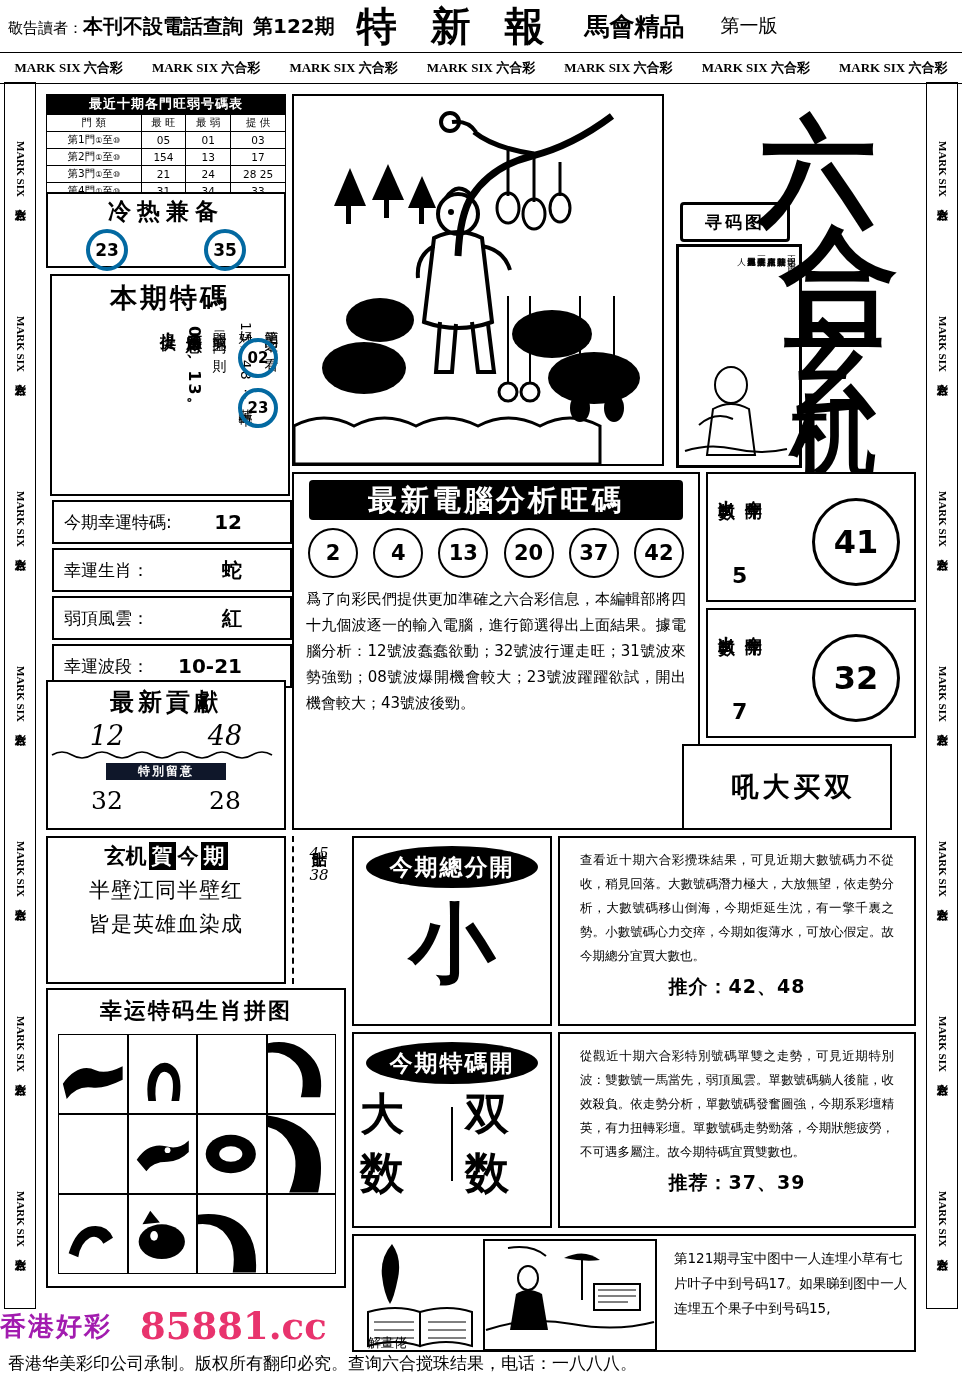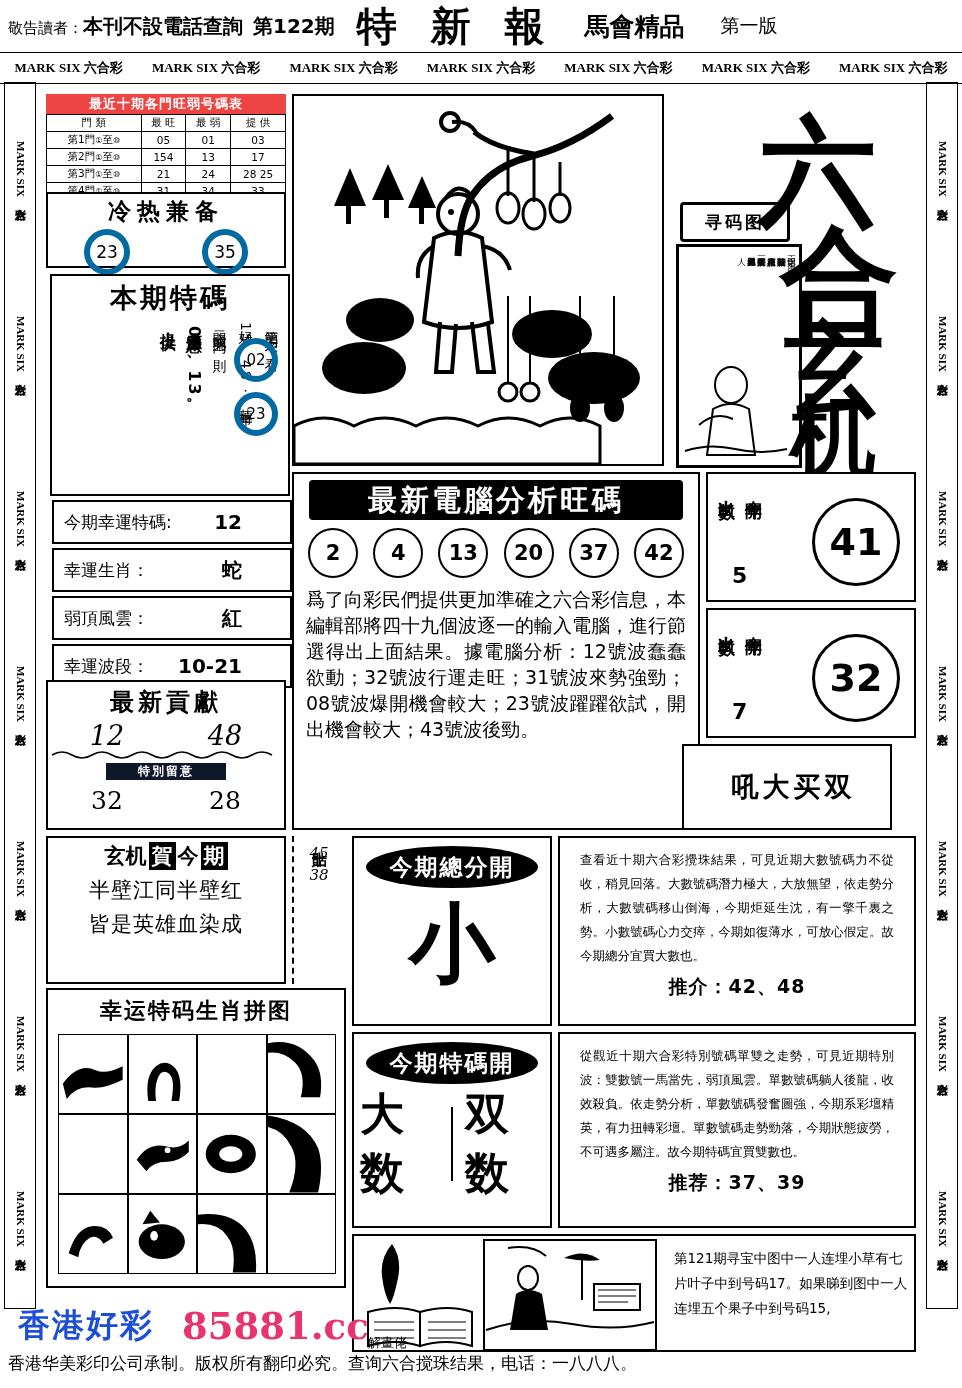--- a/index.html
+++ b/index.html
@@ -20,29 +20,29 @@
   .rail{position:absolute;top:82px;width:30px;height:1225px;display:flex;flex-direction:column;align-items:center;justify-content:space-around;border:1px solid #000;}
   .rail.left{left:4px;}
   .rail.right{right:4px;}
   .rail span{writing-mode:vertical-rl;font-size:11px;font-weight:bold;font-family:"Liberation Serif",serif;white-space:nowrap;}
   
   .frame{position:absolute;left:40px;top:88px;width:882px;height:1215px;}
   .box{position:absolute;border:2px solid #000;box-sizing:border-box;background:#fff;}
   
   .tbl{position:absolute;left:6px;top:6px;width:240px;}
   .tbl table{border-collapse:collapse;width:240px;font-size:10px;}
-  .tbl caption{font-size:13px;font-weight:bold;background:#ef4444;color:#fff;padding:1px 0;letter-spacing:1px;}
+  .tbl caption{font-size:13px;font-weight:bold;background:#000000;color:#fff;padding:1px 0;letter-spacing:1px;}
   .tbl td,.tbl th{border:1px solid #000;text-align:center;padding:1px 0;font-size:10.5px;}
   .tbl th{font-weight:normal;}
   .sym{font-size:8px;}
   
   .lr{position:absolute;left:6px;top:104px;width:240px;height:76px;}
   .lr .t{font-size:23px;font-weight:bold;text-align:center;letter-spacing:6px;font-family:"DejaVu Serif",serif;margin-top:2px;}
   .lr .nums{display:flex;justify-content:space-around;margin-top:2px;}
-  .circ{display:inline-flex;align-items:center;justify-content:center;border:6px solid #0369a1;border-radius:50%;font-weight:normal;}
+  .circ{display:inline-flex;align-items:center;justify-content:center;border:4px solid #0369a1;border-radius:50%;font-weight:bold;}
   .c34{width:34px;height:34px;font-size:17px;}
   
   .bq{position:absolute;left:10px;top:186px;width:240px;height:222px;}
   .bq .hd{font-size:27px;font-weight:bold;text-align:center;font-family:"DejaVu Serif",serif;margin-top:4px;letter-spacing:3px;}
   .vcols{display:flex;justify-content:flex-end;gap:6px;padding:4px 6px 0 6px;height:168px;}
   .vcol{writing-mode:vertical-rl;font-size:14px;line-height:20px;letter-spacing:2px;text-align:left;}
   .vcol.big{font-size:16px;font-weight:bold;}
   .prov{writing-mode:vertical-rl;font-size:16px;font-weight:bold;letter-spacing:2px;}
   .provnums{position:absolute;right:10px;top:62px;display:flex;flex-direction:column;gap:10px;}
   .c30{width:32px;height:32px;font-size:15px;}
@@ -76,28 +76,28 @@
   
   .ill{position:absolute;left:252px;top:6px;width:372px;height:372px;}
   
   .rt{position:absolute;left:630px;top:6px;width:246px;height:372px;border:none;}
   .rt .cn{position:absolute;font-family:"DejaVu Serif","Liberation Serif",serif;font-weight:bold;}
   
   .an{position:absolute;left:252px;top:384px;width:408px;height:358px;}
   .an .hd{margin:6px auto 0;width:374px;height:40px;background:#000;color:#fff;font-size:29px;font-weight:bold;text-align:center;line-height:40px;letter-spacing:3px;border-radius:4px;font-family:"DejaVu Serif",serif;}
   .an .balls{display:flex;justify-content:space-between;padding:8px 14px 0;}
   .ball{width:46px;height:46px;border:2px solid #000;border-radius:50%;display:flex;align-items:center;justify-content:center;font-size:21px;font-weight:bold;}
-  .an .txt{font-size:19px;line-height:26px;padding:8px 12px 0 12px;text-align:justify;}
+  .an .txt{font-size:15px;line-height:26px;padding:8px 12px 0 12px;text-align:justify;}
   
   .st{position:absolute;left:666px;top:384px;width:210px;height:130px;}
   .st2{position:absolute;left:666px;top:520px;width:210px;height:130px;}
   .st .lbl,.st2 .lbl{position:absolute;left:8px;top:12px;display:flex;gap:4px;}
   .st .lbl span,.st2 .lbl span{writing-mode:vertical-rl;font-size:17px;font-weight:bold;letter-spacing:2px;}
   .st .cnt,.st2 .cnt{position:absolute;left:24px;bottom:12px;font-size:22px;font-weight:bold;}
-  .bigc{position:absolute;right:14px;top:24px;width:82px;height:82px;border:3px solid #000;border-radius:50%;display:flex;align-items:center;justify-content:center;font-size:38px;font-weight:bold;}
+  .bigc{position:absolute;right:14px;top:24px;width:82px;height:82px;border:3px solid #000;border-radius:50%;display:flex;align-items:center;justify-content:center;font-size:32px;font-weight:bold;}
   
   .hd4{position:absolute;left:642px;top:656px;width:210px;height:86px;display:flex;align-items:center;justify-content:center;font-size:27px;font-weight:bold;letter-spacing:4px;font-family:"DejaVu Serif",serif;padding-left:13px;}
   
   .fk{position:absolute;left:312px;top:748px;width:200px;height:190px;}
   .ellip{width:172px;height:42px;background:#000;color:#fff;border-radius:50%;margin:8px auto 0;text-align:center;line-height:42px;font-size:23px;font-weight:bold;letter-spacing:2px;font-family:"DejaVu Serif",serif;}
   .fk .big{text-align:center;font-size:86px;font-weight:bold;font-family:"DejaVu Serif",serif;line-height:110px;}
   .fk2{position:absolute;left:312px;top:944px;width:200px;height:196px;}
   .fk2 .two{display:flex;align-items:center;justify-content:center;height:120px;}
   .fk2 .two span{font-size:44px;font-weight:bold;font-family:"DejaVu Serif",serif;padding:0 6px;}
   .fk2 .two .sep{width:2px;height:74px;background:#000;margin:0 6px;padding:0;}
@@ -105,21 +105,21 @@
   .pb{position:absolute;left:518px;top:748px;width:358px;height:190px;}
   .pb2{position:absolute;left:518px;top:944px;width:358px;height:196px;}
   .pb .p,.pb2 .p{font-size:12.5px;line-height:24px;padding:10px 20px 0;text-align:justify;}
   .rec{text-align:center;font-size:19px;font-weight:bold;margin-top:6px;letter-spacing:1px;}
   
   .br{position:absolute;left:312px;top:1146px;width:564px;height:118px;}
   .br .txt{position:absolute;left:320px;top:10px;width:234px;font-size:13.5px;line-height:25px;}
   .br .cap{position:absolute;left:14px;bottom:-2px;font-size:13px;}
   
   .wm{position:absolute;left:0;top:1300px;width:962px;height:52px;display:flex;align-items:center;}
-  .wm .hk{font-size:32px;font-weight:bold;color:#1d4ed8;margin-left:18px;letter-spacing:2px;font-family:"DejaVu Serif",serif;}
+  .wm .hk{font-size:26px;font-weight:bold;color:#a21caf;letter-spacing:2px;font-family:"DejaVu Serif",serif;}
   .wm .url{font-size:37px;font-weight:bold;color:#e8336d;margin-left:28px;font-family:"DejaVu Serif",serif;}
   .foot{position:absolute;left:0;top:1352px;width:962px;text-align:left;font-size:17px;padding-left:8px;}
   svg{display:block;}
 </style>
 </head>
 <body>
 
 <div class="page">
 
   <div class="topbar">

